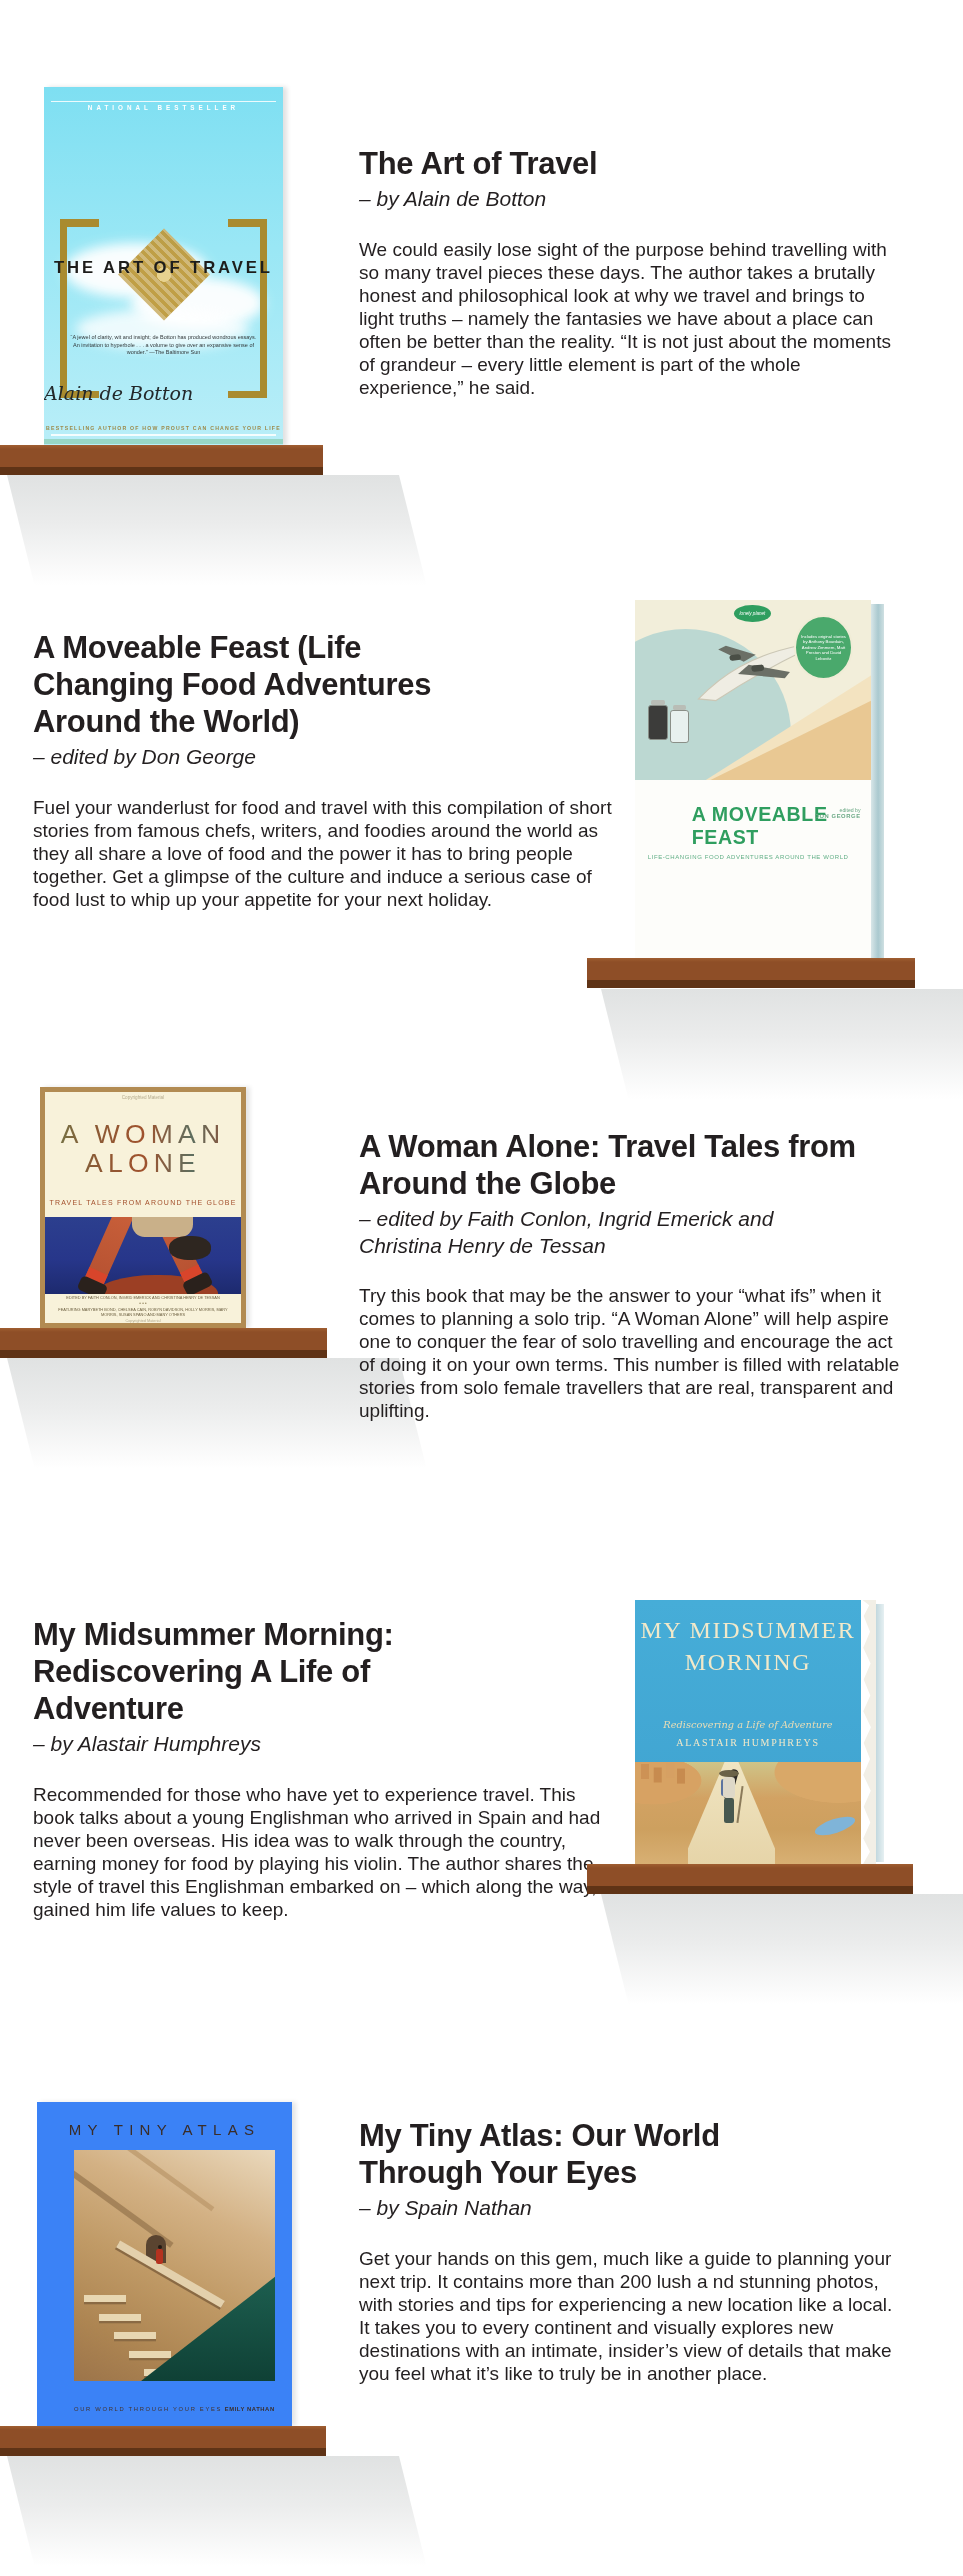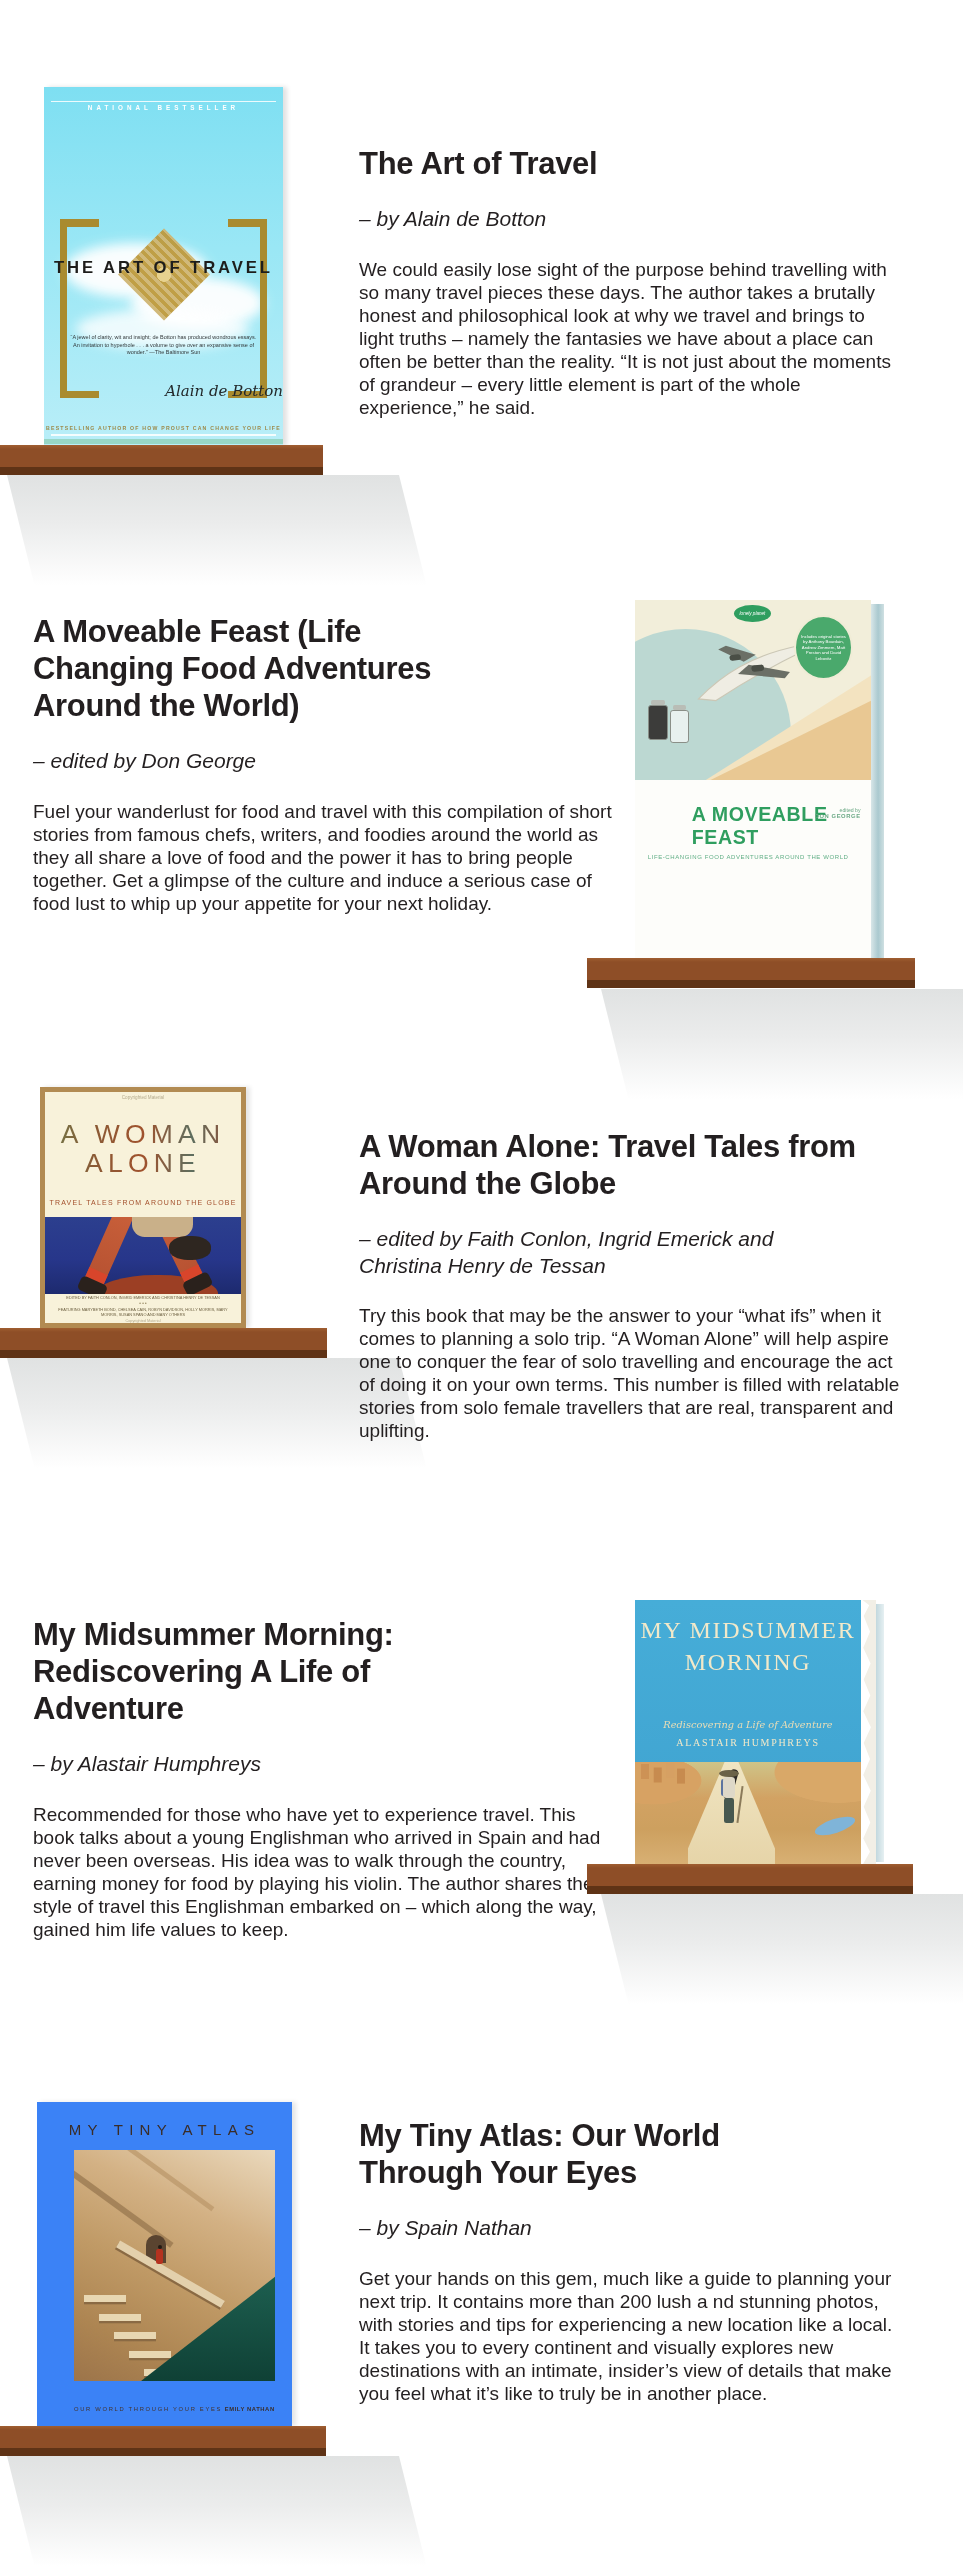--- a/index.html
+++ b/index.html
@@ -2,24 +2,24 @@
 <html style="font-size:9.2px"><head>
 <meta charset="utf-8">
 <style>
   html,body{margin:0;padding:0;background:#ffffff;}
   .page{position:relative;width:964px;height:2576px;background:#fff;overflow:hidden;
         font-family:"Liberation Sans",sans-serif;color:#231f20;}
 
   
   .tb{position:absolute;color:#231f20;}
   .tb h2{margin:0;font-weight:bold;font-size:31px;line-height:37px;letter-spacing:-0.3px;}
-  .tb .byline{font-style:italic;font-size:21px;line-height:26.5px;margin-top:24px;}
+  .tb .byline{font-style:italic;font-size:21px;line-height:26.5px;margin-top:4px;}
   .tb .desc{font-size:19px;line-height:23px;margin-top:25.4px;}
   .tb1{left:359px;top:145px;width:542px;}
-  .tb2{left:33px;top:613px;width:589px;}  .tb2 h2{width:462px;}
+  .tb2{left:33px;top:613px;width:589px;}  .tb2 h2{width:462px;margin-top:16px;}
   .tb3{left:359px;top:1128px;width:548px;}  .tb3 h2{width:508px;} .tb3 .byline{width:462px;}
   .tb4{left:33px;top:1616px;width:571px;}   .tb4 h2{width:369px;}
   .tb5{left:359px;top:2117px;width:542px;}  .tb5 h2{width:462px;}
 
   
   .shelf{position:absolute;height:30px;
          background:linear-gradient(180deg,#a05e31 0,#8e4e27 4px,#8e4e27 22px,#5f3316 22px,#5f3316 100%);}
   .shelf1{left:0;top:445px;width:323px;}
   .shelf2{left:587px;top:958px;width:328px;}
   .shelf3{left:0;top:1328px;width:327px;}
@@ -52,22 +52,22 @@
   .bracket::before{top:0;}  .bracket::after{bottom:0;}
   .c1-orn{position:absolute;left:50%;top:155px;width:65px;height:65px;opacity:.95;
           transform:translateX(-50%) rotate(45deg);
           background:#bd9a3d;
           background-image:radial-gradient(circle,#e6d08a 0 7px,rgba(0,0,0,0) 7.5px),
                            repeating-linear-gradient(0deg,rgba(255,255,255,.28) 0 3.5px,rgba(0,0,0,0) 3.5px 7px);}
   .c1-title{position:absolute;left:0;right:0;top:171px;text-align:center;color:#1d1d1b;
             font-weight:bold;font-size:16.7px;letter-spacing:2.9px;}
   .c1-quote{position:absolute;left:23px;right:23px;top:247px;text-align:center;
             font-size:5.5px;line-height:7.5px;color:#33383a;}
-  .c1-author{position:absolute;left:0;right:0;top:295px;text-align:right;color:#23282a;
-             font-family:"DejaVu Serif",serif;font-style:italic;font-size:15px;}
+  .c1-author{position:absolute;left:0;right:0;top:295px;text-align:left;color:#23282a;
+             font-family:"DejaVu Serif",serif;font-style:italic;font-size:19px;}
   .c1-foot{position:absolute;left:0;right:0;top:338px;text-align:center;color:#9c8a4a;
            font-size:5.2px;font-weight:bold;letter-spacing:1.2px;}
   .c1-teal{position:absolute;left:0;right:0;bottom:2.3px;height:5.2px;background:#97d6c6;}
 
   
   .cover2{position:absolute;left:635px;top:600px;width:236px;height:358px;overflow:hidden;background:#f2eeda;}
   .c2-edge{position:absolute;left:871px;top:604px;width:12.7px;height:355px;
            background:linear-gradient(90deg,#d8e6e8 0,#aac9cf 55%,#cfe0e2 100%);}
   .c2-band-green{position:absolute;left:0;top:145px;width:136px;height:35px;background:#cbd5b2;}
   .c2-circle{position:absolute;left:-55px;top:29px;width:211px;height:211px;border-radius:50%;background:#bcd8d2;}

